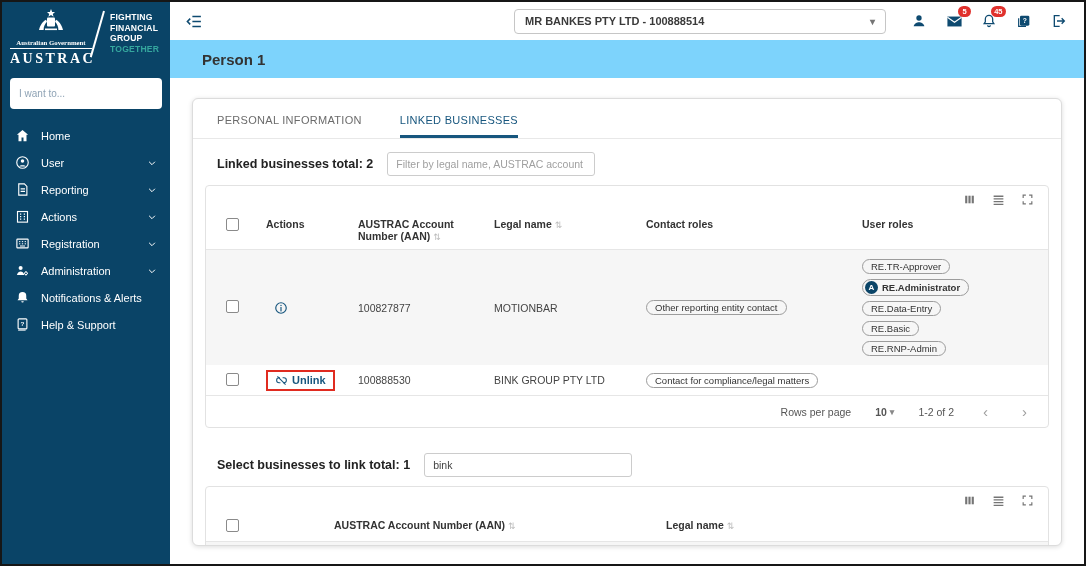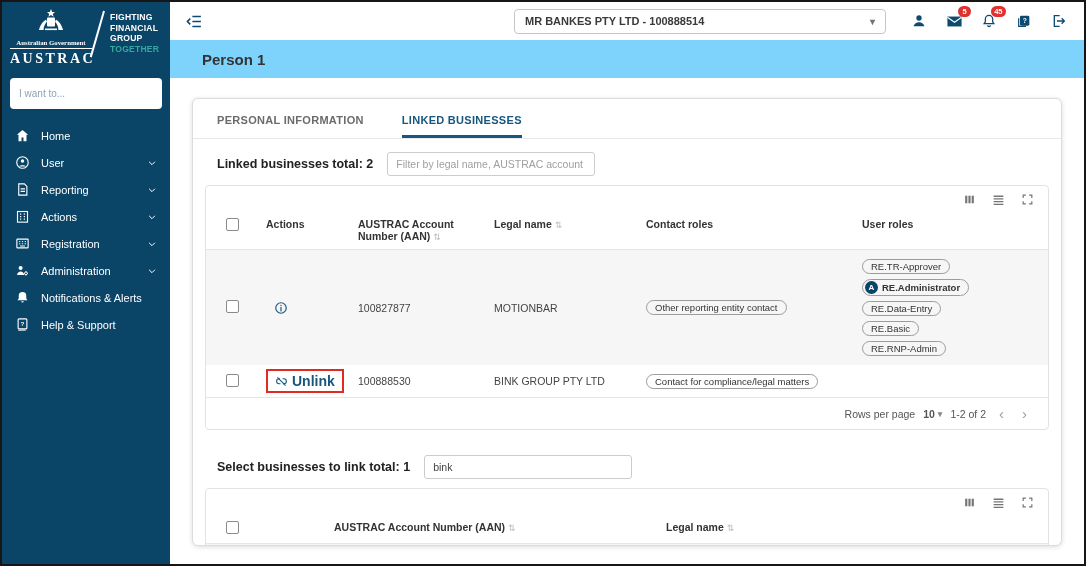--- a/index.html
+++ b/index.html
@@ -32,21 +32,21 @@
   .entity-caret{margin-left:auto;color:#757575;font-size:10px;}
   .top-icons{display:flex;align-items:center;gap:17px;margin-left:24px;}
   .top-icon{position:relative;width:18px;height:18px;display:flex;align-items:center;justify-content:center;cursor:pointer;}
   .badge{position:absolute;top:-6px;right:-8px;background:#e0312d;color:#fff;font-size:7.5px;font-weight:bold;border-radius:8px;padding:1.5px 3.5px;min-width:6px;text-align:center;line-height:8px;}
   .page-header{height:38px;min-height:38px;background:#7dd3fc;display:flex;align-items:center;padding:0 32px;font-size:15px;font-weight:bold;color:#333;}
   .content{flex:1;padding:20px 22px 18px;background:#fff;box-sizing:border-box;min-height:0;}
   .card{border:1px solid #dcdcdc;border-radius:6px;box-shadow:0 1px 5px rgba(0,0,0,.14);height:100%;box-sizing:border-box;background:#fff;overflow:hidden;}
 
   
   .tabs{display:flex;gap:38px;padding:15px 24px 0;border-bottom:1px solid #e8e8e8;}
-  .tab{font-size:11px;font-weight:bold;letter-spacing:.3px;color:#6b6b6b;padding-bottom:9px;cursor:pointer;border-bottom:3px solid transparent;}
+  .tab{font-size:11px;font-weight:normal;letter-spacing:.3px;color:#6b6b6b;padding-bottom:9px;cursor:pointer;border-bottom:3px solid transparent;}
   .tab.active{color:#17567e;border-bottom-color:#17567e;}
 
   
   .section-row{display:flex;align-items:center;gap:14px;padding:13px 24px 7px;}
   .section-title{font-size:12.5px;font-weight:bold;color:#222;white-space:nowrap;}
   .filter-input{width:190px;height:22px;border:1px solid #ccc;border-radius:3px;font-size:10.5px;padding:0 8px;color:#444;outline:none;}
   .filter-input::placeholder{color:#9f9f9f;}
 
   
   .table-box{margin:2px 12px 12px;border:1px solid #e2e2e2;border-radius:4px;overflow:hidden;}
@@ -63,22 +63,22 @@
   .row-alt{background:#f6f6f6;}
   .drow1-h{min-height:72px;}
   .drow2-h{min-height:30px;}
   .cb{appearance:none;-webkit-appearance:none;width:13px;height:13px;border:1.4px solid #8a8a8a;border-radius:2px;background:#fff;margin:0;cursor:pointer;}
   .chip{display:inline-flex;align-items:center;border:1px solid #9c9c9c;border-radius:10px;padding:1px 8px;font-size:9.5px;color:#333;white-space:nowrap;background:transparent;}
   .chip-stack{display:flex;flex-direction:column;align-items:flex-start;gap:5px;padding:5px 0;}
   .chip.admin{font-weight:bold;padding:1px 8px 1px 2px;}
   .avatar{width:13px;height:13px;border-radius:50%;background:#0a4467;color:#fff;font-size:8px;font-weight:bold;display:flex;align-items:center;justify-content:center;margin-right:4px;flex:none;}
   .info-btn{display:flex;cursor:pointer;margin-left:8px;}
   .red-box{display:inline-flex;border:2px solid #e02b20;padding:2px 7px;align-items:center;}
-  .unlink-btn{display:inline-flex;align-items:center;gap:4px;color:#17567e;font-weight:bold;font-size:14px;cursor:pointer;white-space:nowrap;}
-  .tfoot{display:flex;justify-content:flex-end;align-items:center;gap:8px;padding:8px 16px;border-top:1px solid #e6e6e6;font-size:10.5px;color:#555;}
+  .unlink-btn{display:inline-flex;align-items:center;gap:4px;color:#17567e;font-weight:bold;font-size:11px;cursor:pointer;white-space:nowrap;}
+  .tfoot{display:flex;justify-content:flex-end;align-items:center;gap:24px;padding:8px 16px;border-top:1px solid #e6e6e6;font-size:10.5px;color:#555;}
   .rpp-value{display:flex;align-items:center;gap:3px;cursor:pointer;font-weight:bold;}
   .rpp-caret{color:#888;font-size:9px;}
   .pg-btn{color:#9e9e9e;font-size:15px;line-height:1;padding:0 5px;cursor:pointer;}
   .range{color:#555;}
 </style>
 </head>
 <body>
 
 <div class="frame">
 

